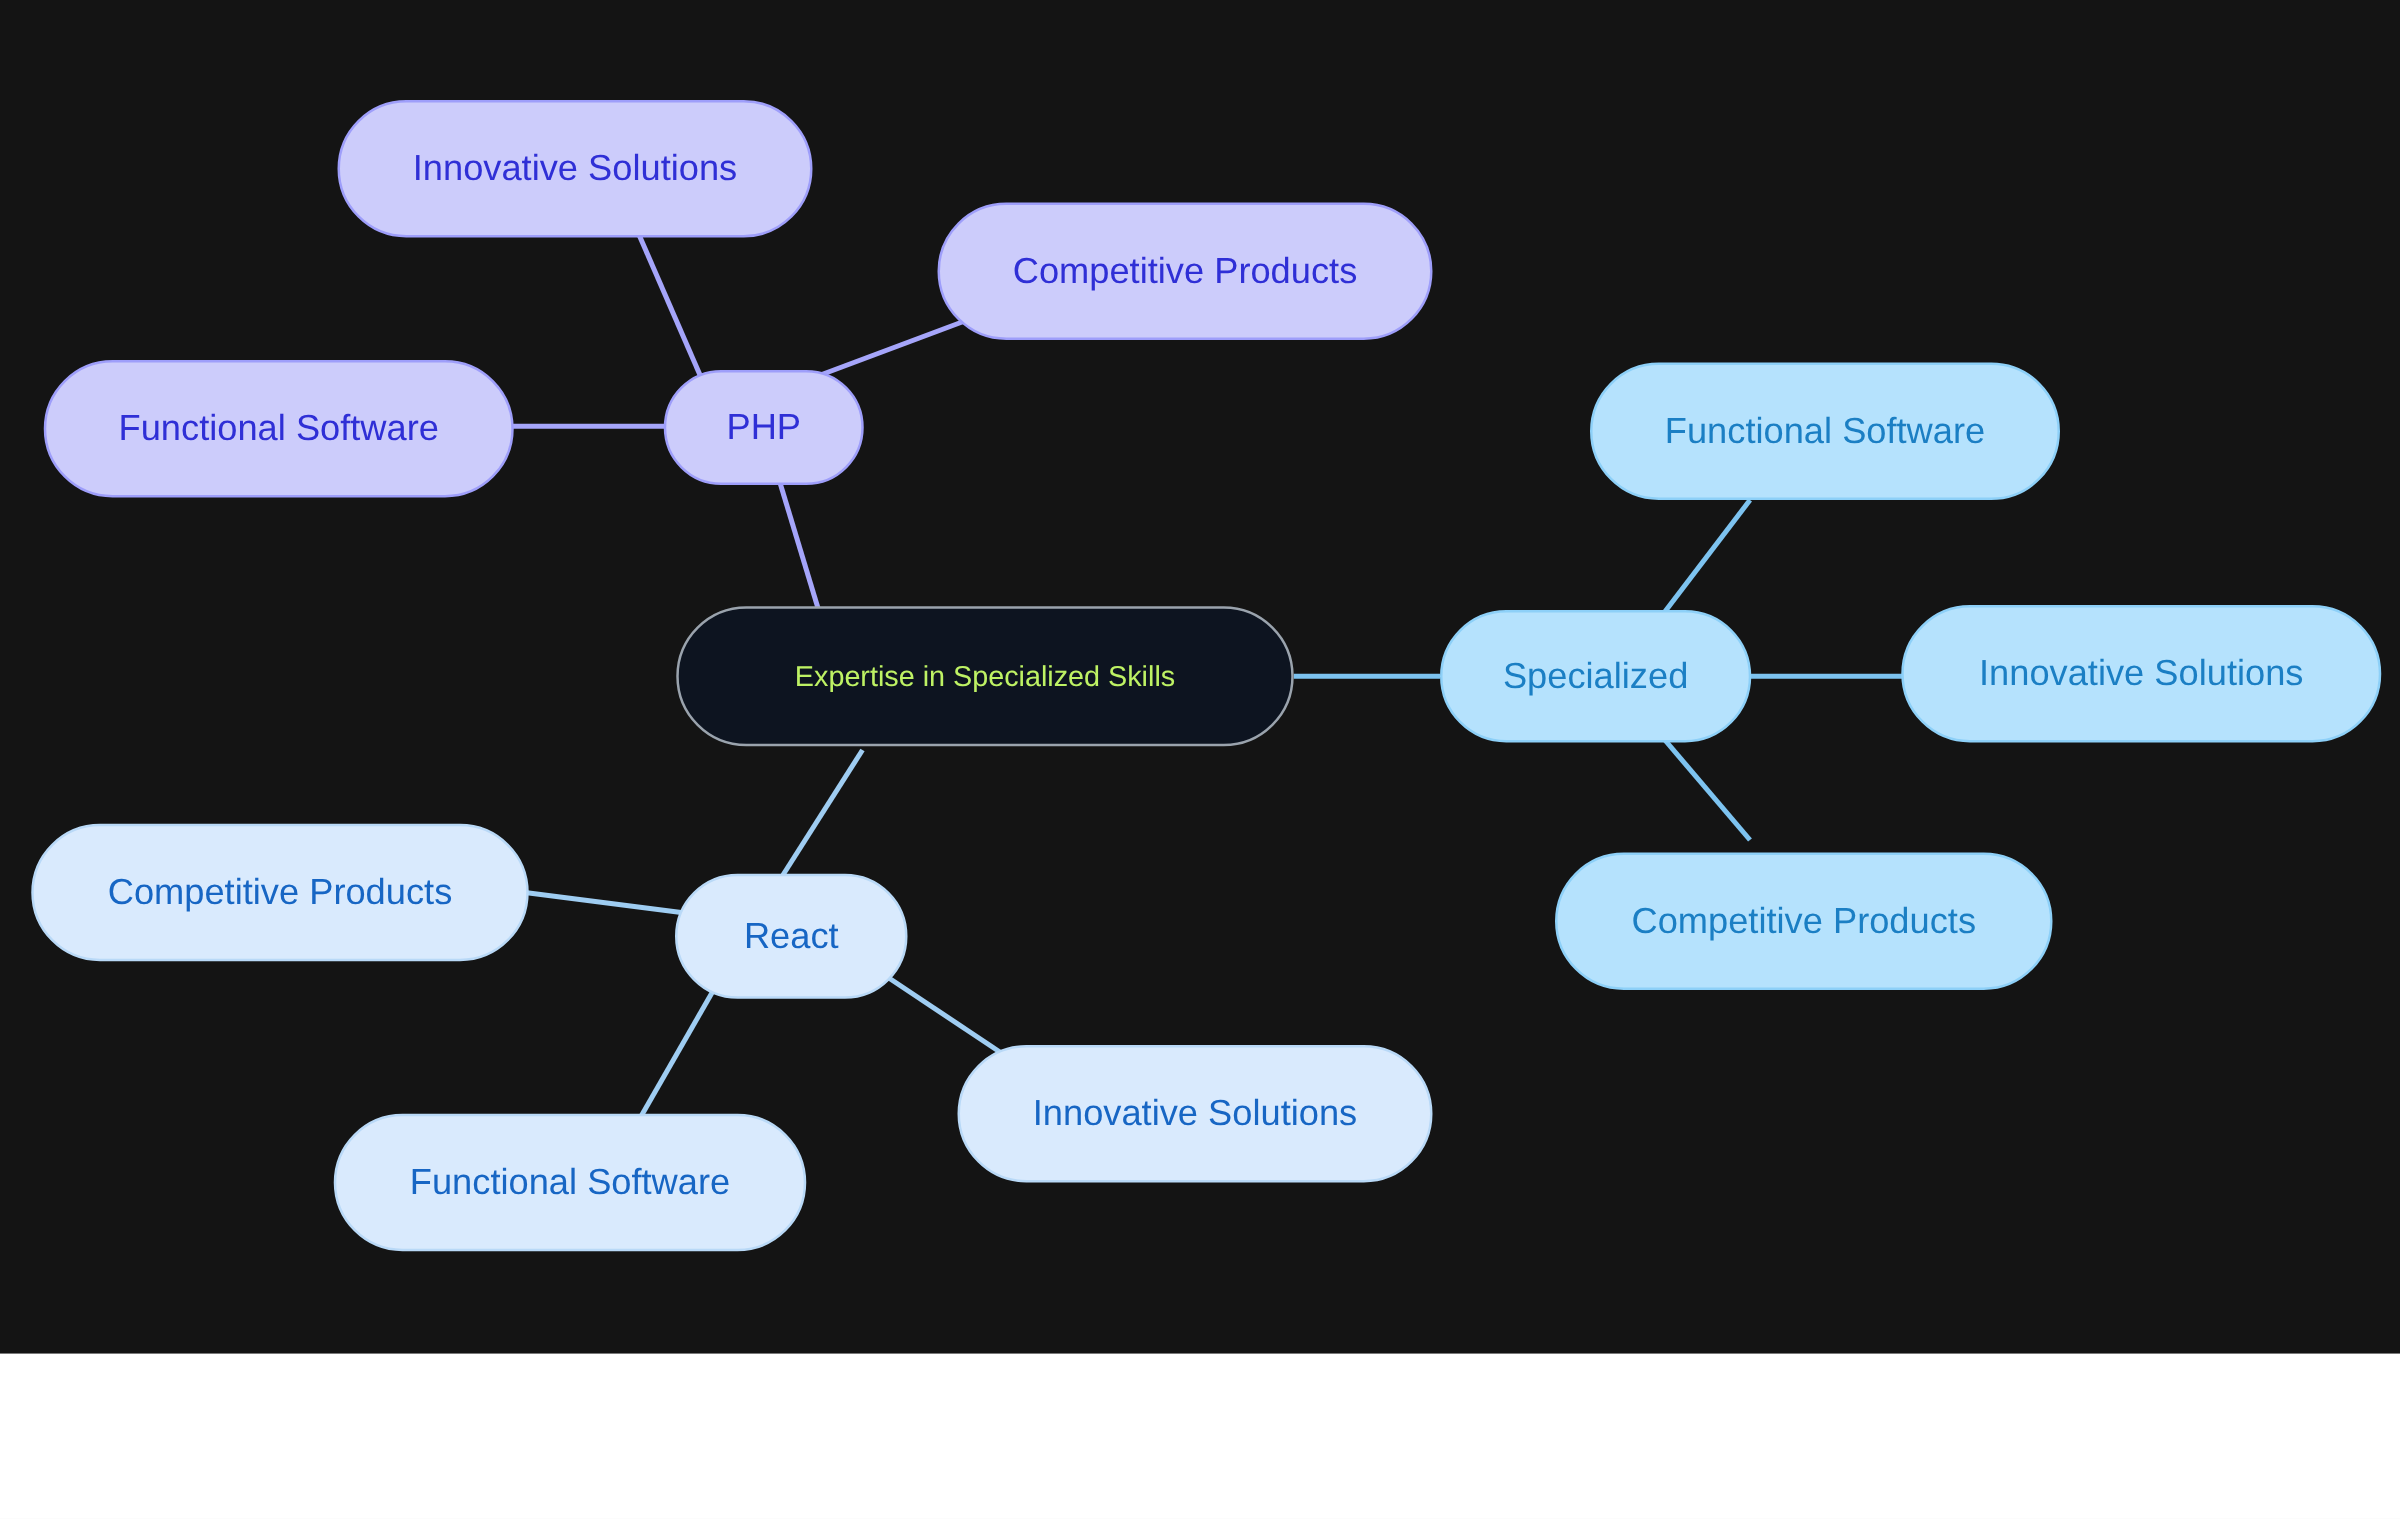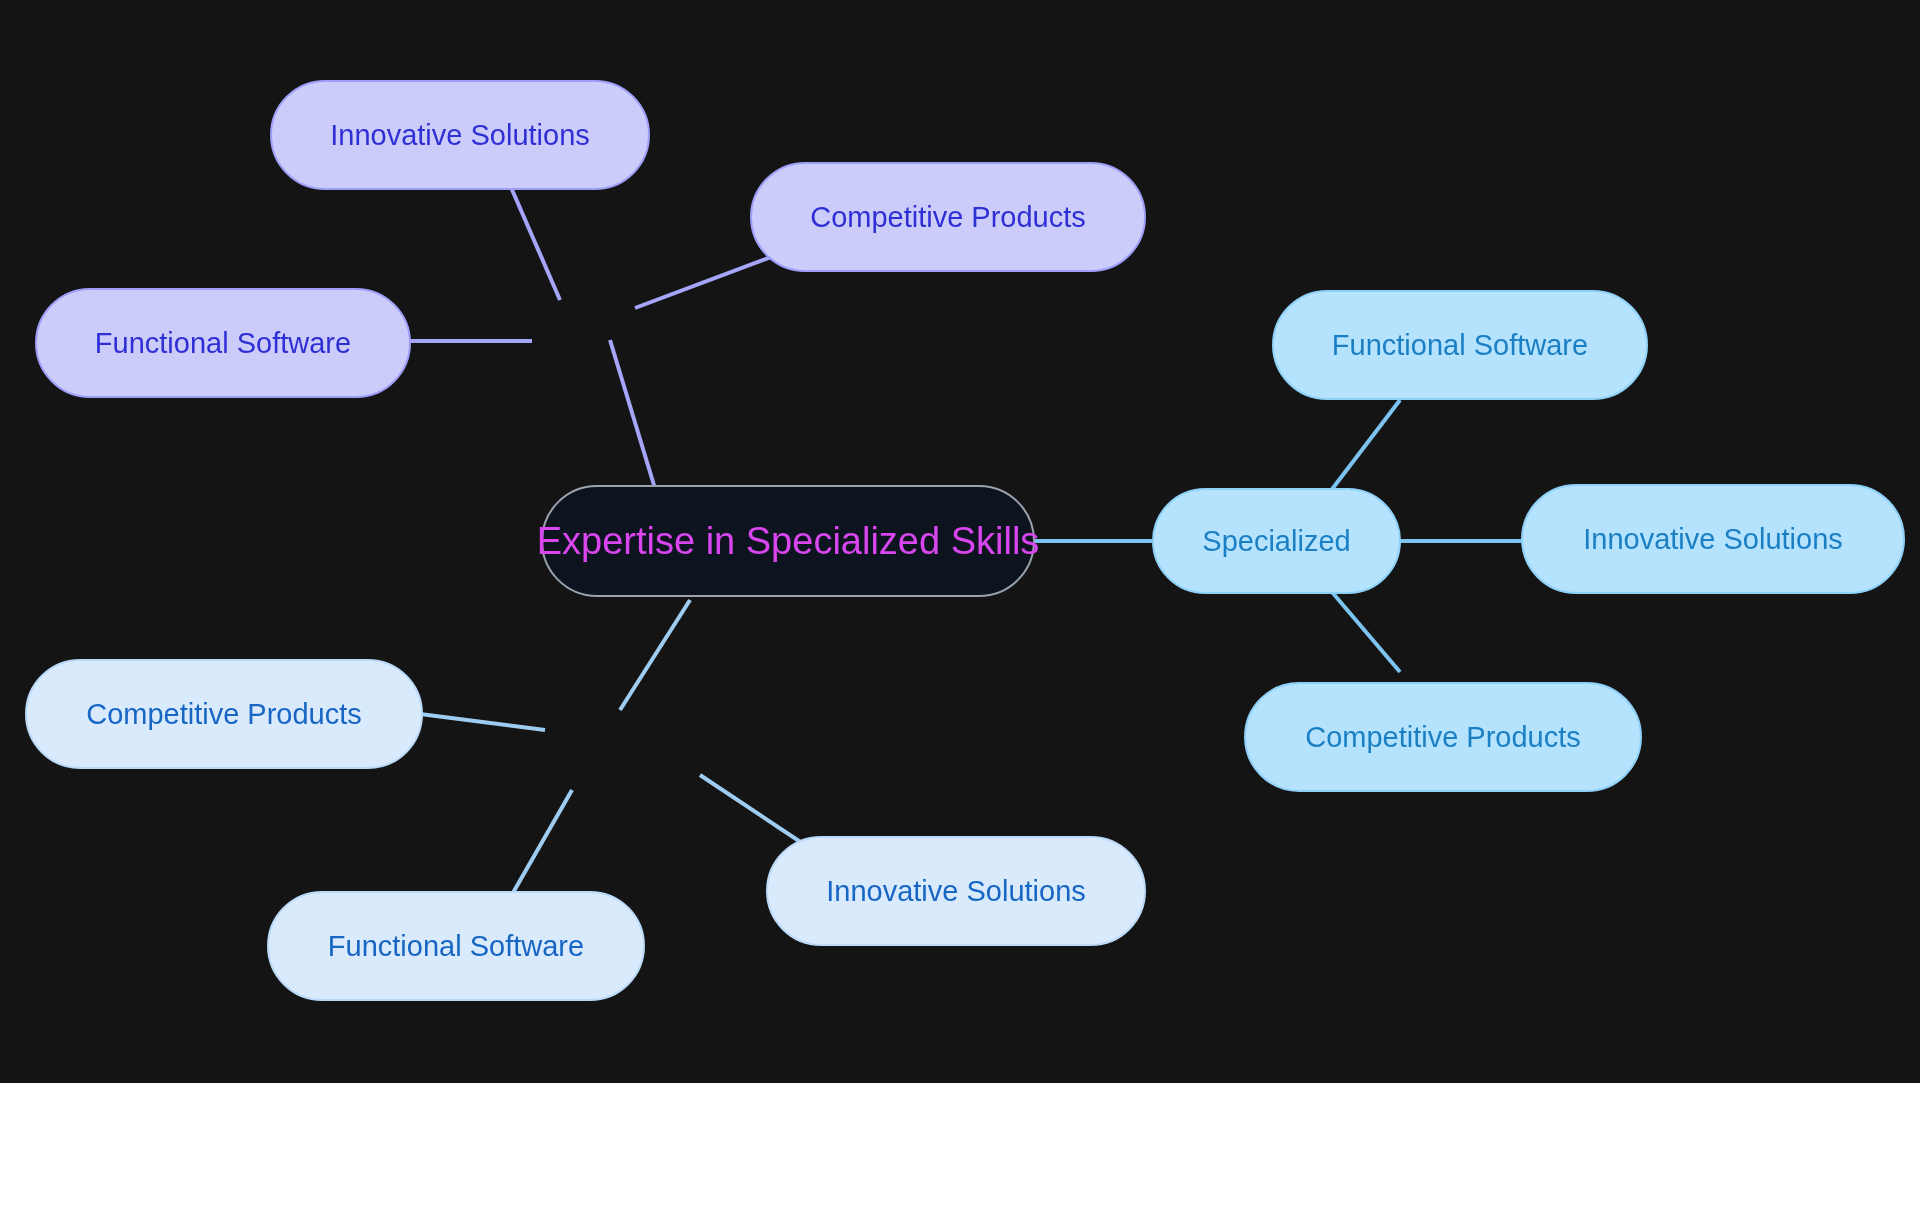--- a/index.html
+++ b/index.html
@@ -46,22 +46,22 @@
     border-width: 2px;
   }
   .node-label {
     display: block;
     white-space: nowrap;
   }
   
   .node.root {
     background: #0d1420;
     border-color: #9aa3ad;
-    color: #d946ef;
-    font-size: 38px;
+    color: #bef264;
+    font-size: 23px;
   }
   
   .node.php-branch {
     background: #ccccfb;
     border-color: #9e9efa;
     color: #2f2fd6;
   }
   .node.php-hub { font-size: 29px; }
   .node.php-leaf { font-size: 29px; }
   
@@ -121,20 +121,23 @@
 
       <path d="M 572 790 L 510 898" stroke="#9fcdf2" stroke-width="4" fill="none"></path>
 
       <path d="M 700 775 L 805 845" stroke="#9fcdf2" stroke-width="4" fill="none"></path>
     </svg>
 
     <div class="node root" style="left:541px; top:485px; width:494px; height:112px;">
       <span class="node-label">Expertise in Specialized Skills</span>
     </div>
 
+    <div class="node php-branch php-hub" style="left:531px; top:296px; width:160px; height:92px;">
+      <span class="node-label">PHP</span>
+    </div>
 
     <div class="node php-branch php-leaf" style="left:270px; top:80px; width:380px; height:110px;">
       <span class="node-label">Innovative Solutions</span>
     </div>
 
     <div class="node php-branch php-leaf" style="left:750px; top:162px; width:396px; height:110px;">
       <span class="node-label">Competitive Products</span>
     </div>
 
     <div class="node php-branch php-leaf" style="left:35px; top:288px; width:376px; height:110px;">
@@ -150,20 +153,23 @@
     </div>
 
     <div class="node js-branch js-leaf" style="left:1521px; top:484px; width:384px; height:110px;">
       <span class="node-label">Innovative Solutions</span>
     </div>
 
     <div class="node js-branch js-leaf" style="left:1244px; top:682px; width:398px; height:110px;">
       <span class="node-label">Competitive Products</span>
     </div>
 
+    <div class="node react-branch react-hub" style="left:540px; top:699px; width:186px; height:100px;">
+      <span class="node-label">React</span>
+    </div>
 
     <div class="node react-branch react-leaf" style="left:25px; top:659px; width:398px; height:110px;">
       <span class="node-label">Competitive Products</span>
     </div>
 
     <div class="node react-branch react-leaf" style="left:267px; top:891px; width:378px; height:110px;">
       <span class="node-label">Functional Software</span>
     </div>
 
     <div class="node react-branch react-leaf" style="left:766px; top:836px; width:380px; height:110px;">

